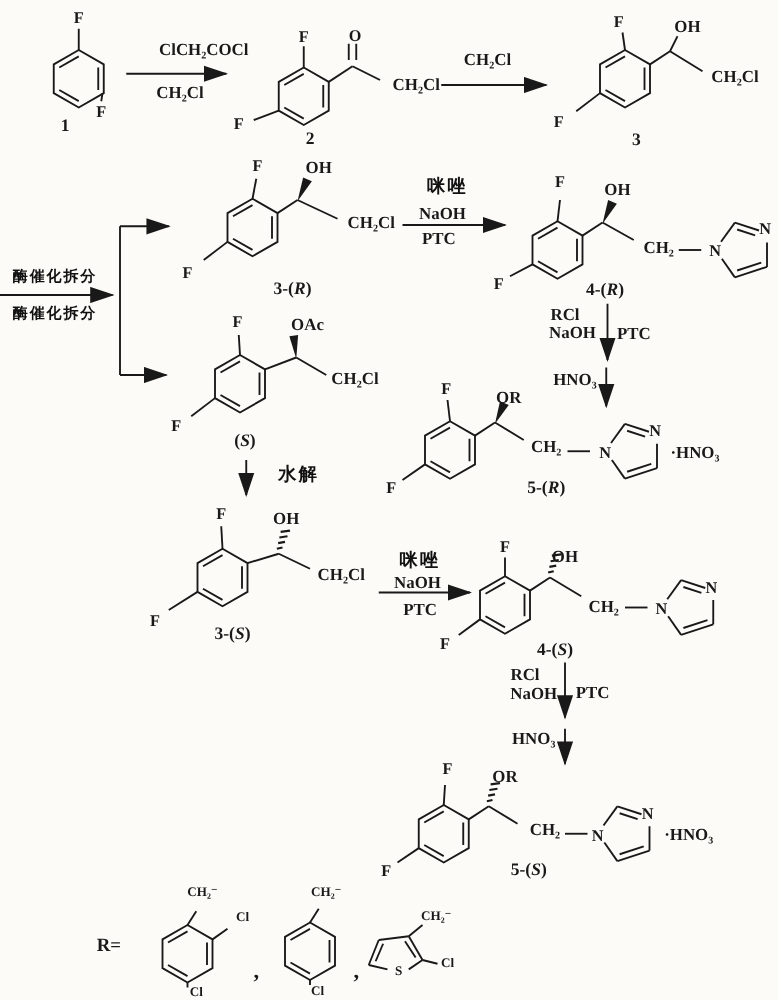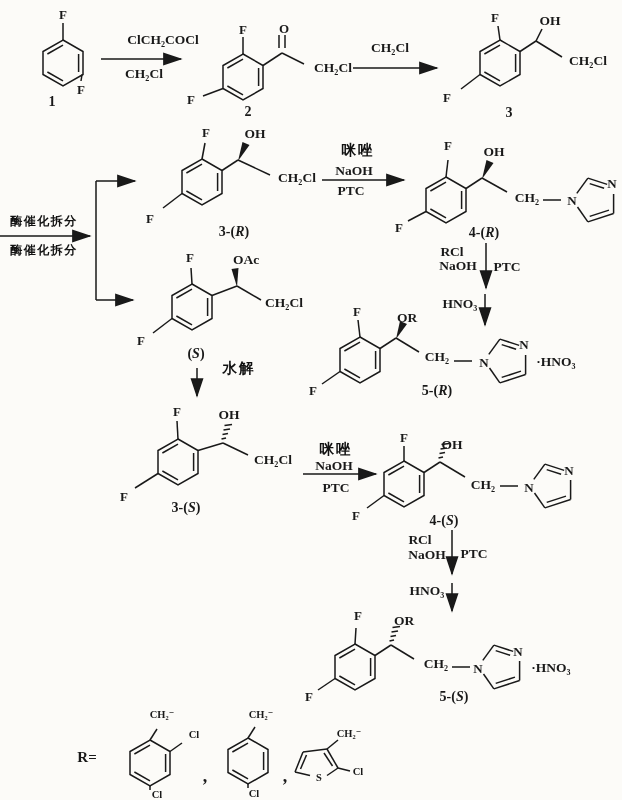--- a/index.html
+++ b/index.html
@@ -261,21 +261,21 @@
 <span class="lbl f atom" style="left:524px;top:344px">N</span>
 <span class="lbl f" style="left:556px;top:362px">·HNO₃</span>
 <span class="lbl f atom" style="left:313px;top:390px">F</span>
 <span class="lbl f num" style="left:437px;top:391px"><span>5-(</span><span class="it">R</span><span>)</span></span>
 
 <span class="lbl f atom" style="left:190px;top:257px">F</span>
 <span class="lbl f" style="left:246px;top:260px">OAc</span>
 <span class="lbl f" style="left:284px;top:303px">CH₂Cl</span>
 <span class="lbl f atom" style="left:141px;top:340px">F</span>
 <span class="lbl f num" style="left:196px;top:354px"><span>(</span><span class="it">S</span><span>)</span></span>
-<span class="lbl cjk cjk2" style="left:239px;top:368px">水解</span>
+<span class="lbl cjk cjk2" style="left:239px;top:380px">水解</span>
 
 <span class="lbl f atom" style="left:177px;top:411px">F</span>
 <span class="lbl f" style="left:229px;top:415px">OH</span>
 <span class="lbl f" style="left:273px;top:460px">CH₂Cl</span>
 <span class="lbl f atom" style="left:124px;top:496px">F</span>
 <span class="lbl f num" style="left:186px;top:508px"><span>3-(</span><span class="it">S</span><span>)</span></span>
 
 <span class="lbl cjk cjk2" style="left:336px;top:449px">咪唑</span>
 <span class="lbl f" style="left:334px;top:466px">NaOH</span>
 <span class="lbl f" style="left:336px;top:488px">PTC</span>
@@ -293,21 +293,21 @@
 <span class="lbl f" style="left:474px;top:554px">PTC</span>
 <span class="lbl f" style="left:427px;top:591px">HNO₃</span>
 
 <span class="lbl f atom" style="left:358px;top:615px">F</span>
 <span class="lbl f" style="left:404px;top:621px">OR</span>
 <span class="lbl f" style="left:436px;top:664px">CH₂</span>
 <span class="lbl f atom" style="left:478px;top:668px">N</span>
 <span class="lbl f atom" style="left:518px;top:651px">N</span>
 <span class="lbl f" style="left:551px;top:668px">·HNO₃</span>
 <span class="lbl f atom" style="left:309px;top:696px">F</span>
-<span class="lbl f num" style="left:454px;top:697px"><span>5-(</span><span class="it">S</span><span>)</span></span>
+<span class="lbl f num" style="left:423px;top:697px"><span>5-(</span><span class="it">S</span><span>)</span></span>
 
 <span class="lbl f num" style="left:87px;top:757px;font-size:15px">R=</span>
 <span class="lbl f sm" style="left:162px;top:715px">CH₂⁻</span>
 <span class="lbl f sm" style="left:194px;top:735px">Cl</span>
 <span class="lbl f sm" style="left:157px;top:795px">Cl</span>
 <span class="lbl f comma" style="left:205px;top:776px">,</span>
 <span class="lbl f sm" style="left:261px;top:715px">CH₂⁻</span>
 <span class="lbl f sm" style="left:254px;top:794px">Cl</span>
 <span class="lbl f comma" style="left:285px;top:776px">,</span>
 <span class="lbl f sm" style="left:349px;top:734px">CH₂⁻</span>

